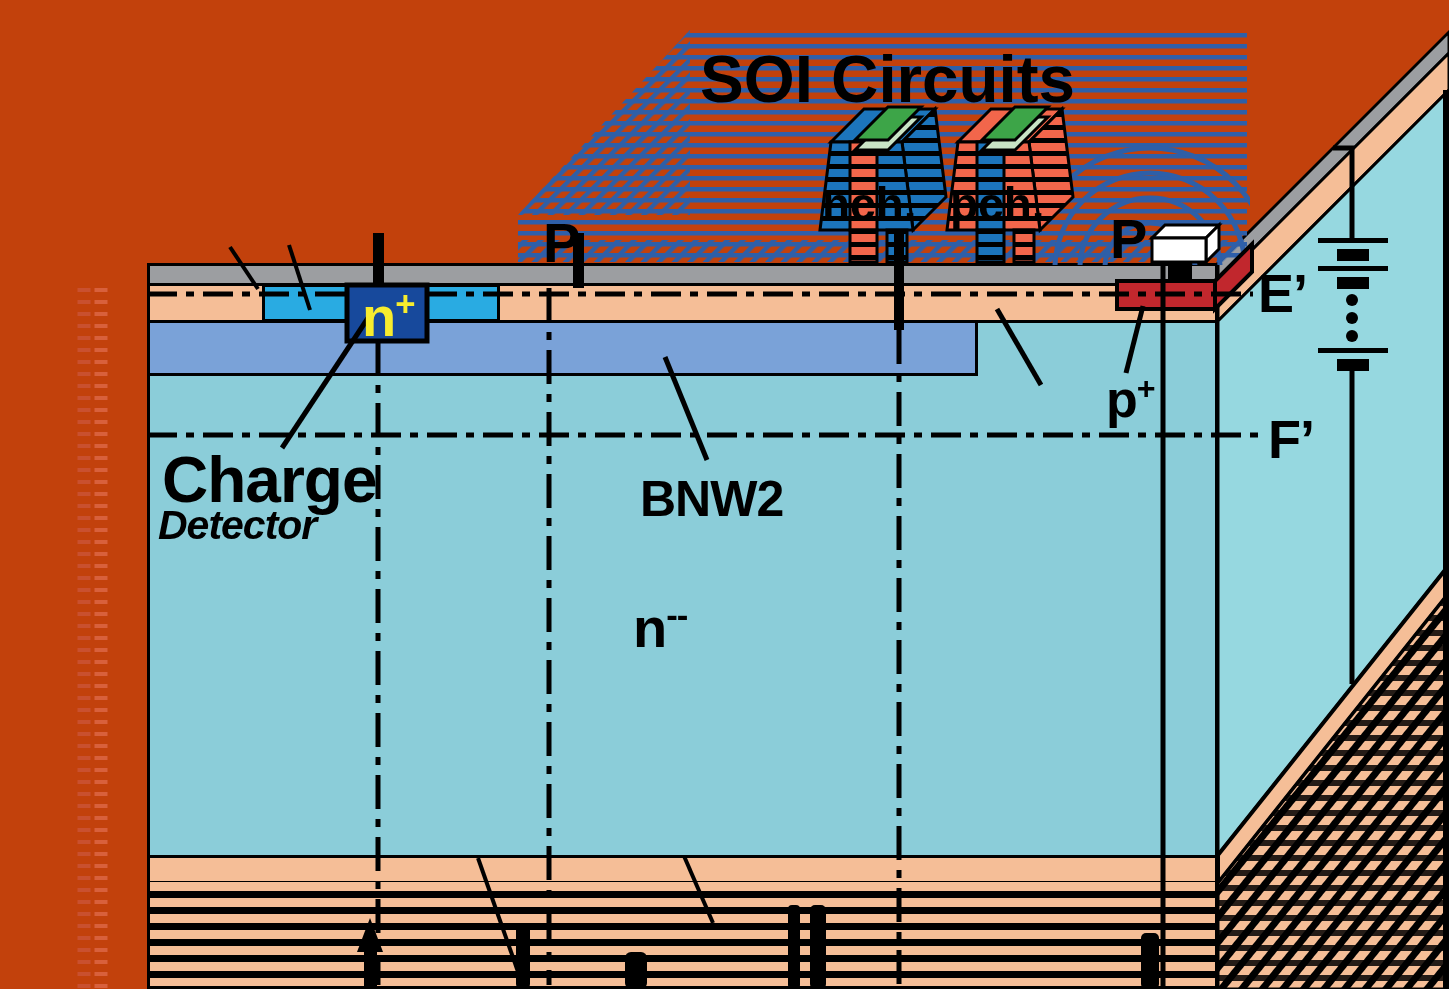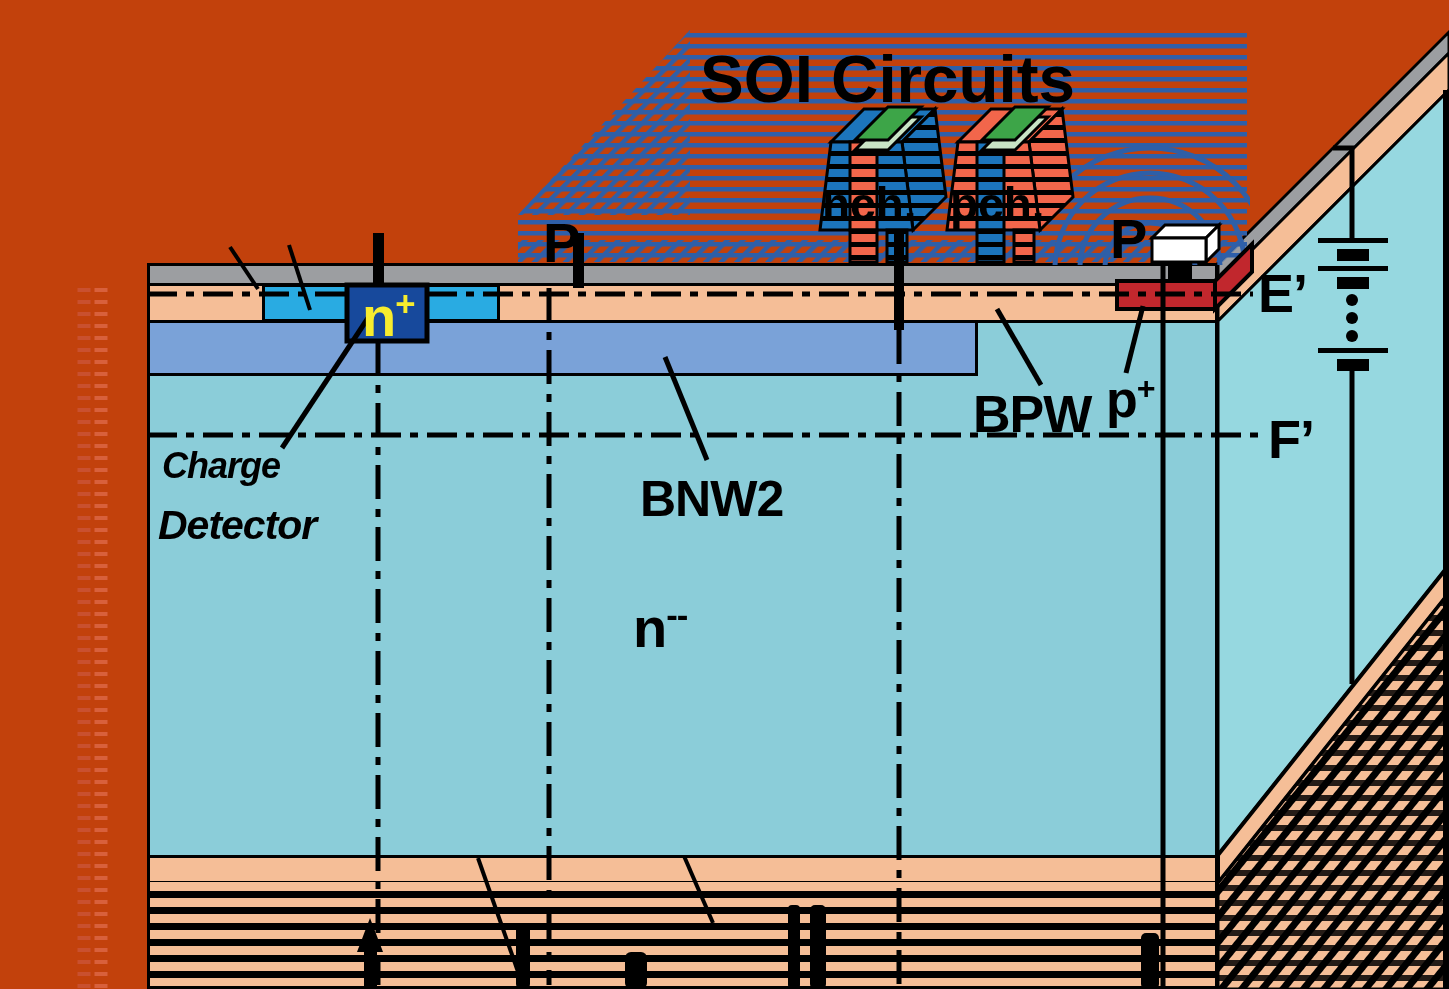--- a/index.html
+++ b/index.html
@@ -160,30 +160,29 @@
       <rect x="810" y="905" width="16" height="84" rx="5"></rect>
       <rect x="1141" y="933" width="18" height="56" rx="5"></rect>
     </g>
 
     <g>
       <line x1="84" y1="288" x2="84" y2="989" stroke="#C9502F" stroke-width="13" stroke-dasharray="4 8"></line>
       <line x1="101" y1="288" x2="101" y2="989" stroke="#D8603C" stroke-width="13" stroke-dasharray="4 8"></line>
     </g>
   </svg>
 
-  <div class="lbl" style="left:162px;top:448px;font-size:36px;font-style:italic;">Charge</div>
+  <div class="lbl" style="left:162px;top:448px;font-size:64px;">Charge</div>
   <div class="lbl" style="left:158px;top:505px;font-size:41px;font-style:italic;">Detector</div>
 
   <div class="lbl" style="left:640px;top:474px;font-size:50px;">BNW2</div>
 
   <div class="lbl" style="left:633px;top:598px;font-size:56px;">
     <span>n</span><sup>--</sup>
   </div>
 
-  <div class="lbl" style="left:973px;top:388px;font-size:52px;">BPW</div>
 
   <div class="lbl" style="left:1106px;top:372px;font-size:52px;">
     <span>p</span><sup>+</sup>
   </div>
 
   <div class="lbl" style="left:1258px;top:266px;font-size:54px;">E’</div>
   <div class="lbl" style="left:1268px;top:412px;font-size:54px;">F’</div>
 
   <div class="lbl" style="left:362px;top:287px;font-size:56px;color:#F7EC2E;">
     <span>n</span><sup>+</sup>

